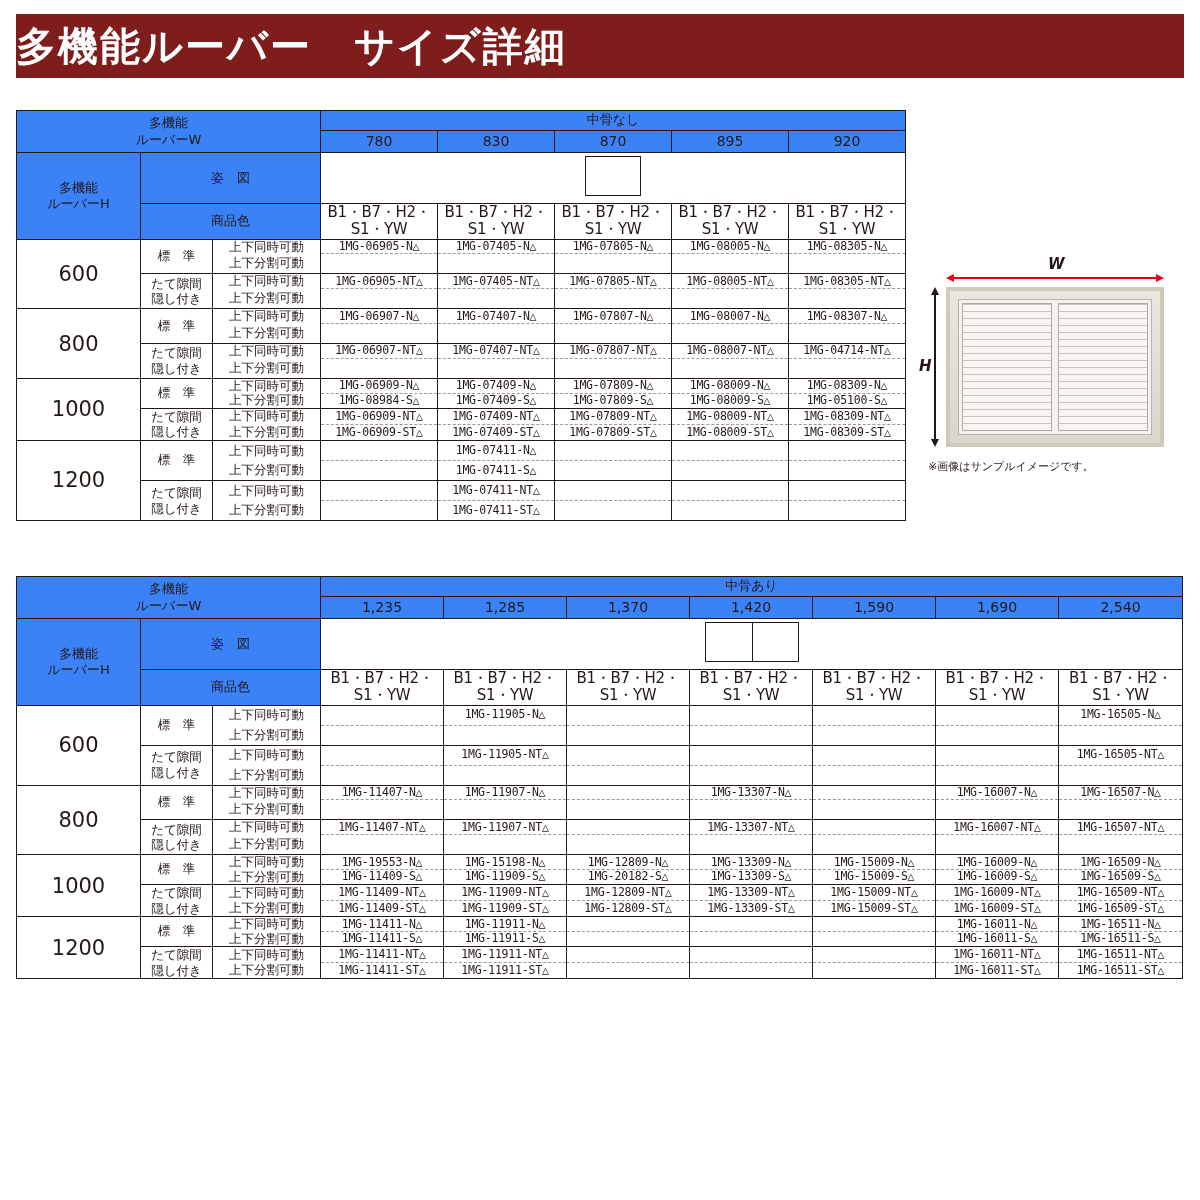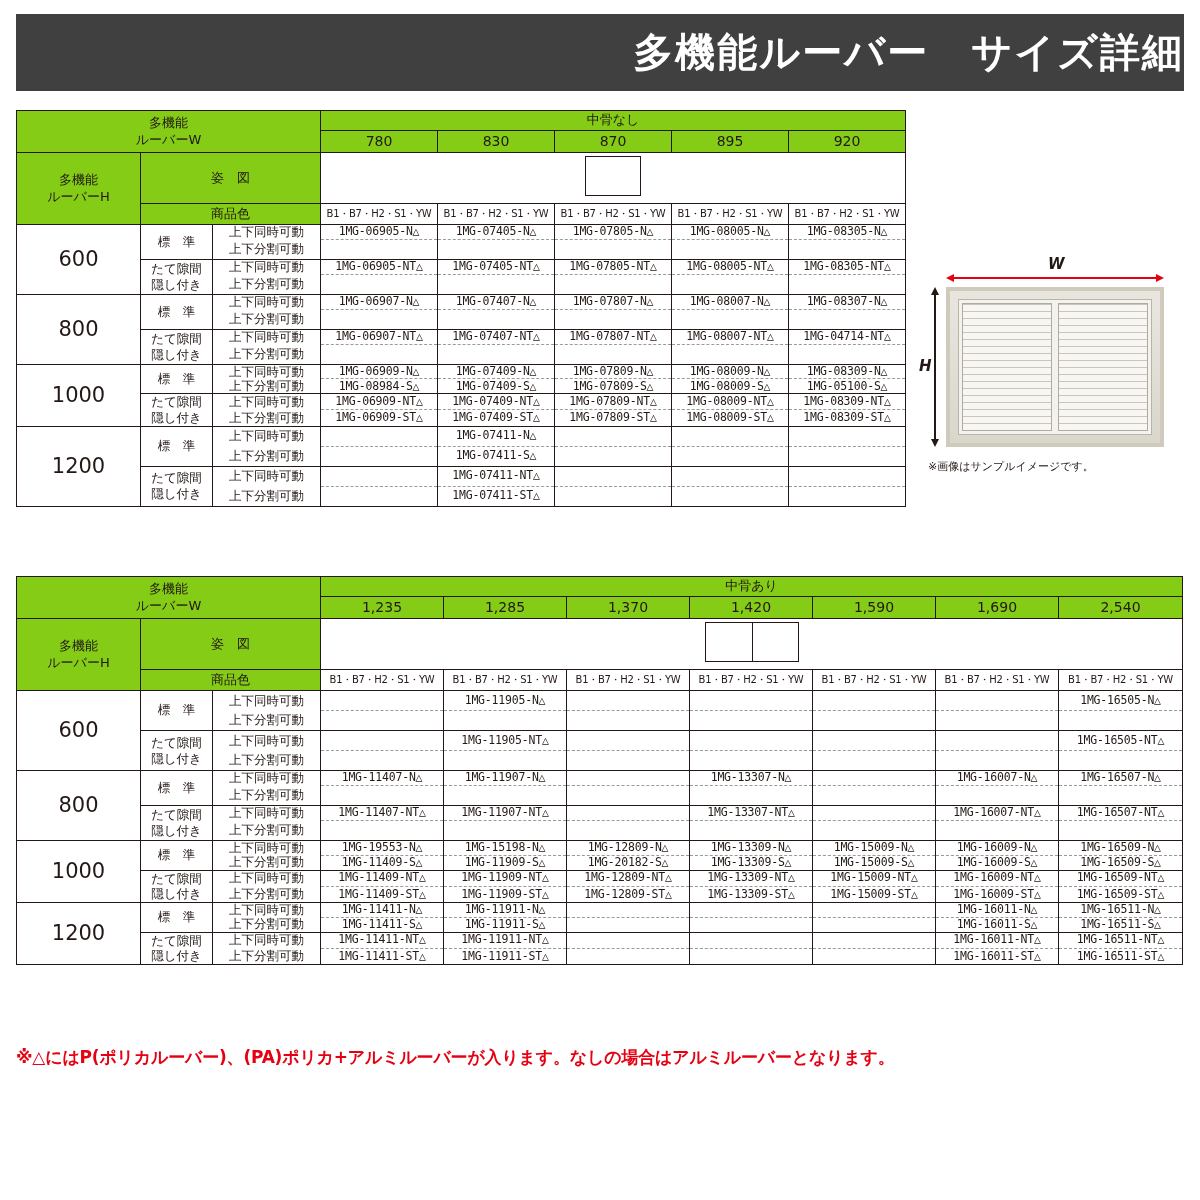--- a/index.html
+++ b/index.html
@@ -8,23 +8,23 @@
     background:#ffffff;
     font-family:"DejaVu Sans","Liberation Sans",sans-serif;
     color:#231815;
     position:relative;
     overflow:hidden;
   }
   .page{position:relative;width:1200px;height:1200px;}
 
   
   .banner{
-    position:absolute;left:16px;top:14px;width:1168px;height:77px;
-    background:#404040;
-    display:flex;align-items:center;justify-content:flex-end;
+    position:absolute;left:16px;top:14px;width:1168px;height:64px;
+    background:#7f1d1d;
+    display:flex;align-items:center;justify-content:flex-start;
   }
   .banner-title{
     color:#ffffff;font-size:40px;font-weight:bold;letter-spacing:2px;
     white-space:pre;
   }
 
   
   table.sz{
     border-collapse:collapse;
     table-layout:fixed;
@@ -38,27 +38,27 @@
     text-align:center;
     vertical-align:middle;
     font-weight:normal;
     line-height:1.15;
   }
   .dash-b{border-bottom:1px dashed #9a9a9a !important;}
   .dash-t{border-top:1px dashed #9a9a9a !important;}
   .nob{border-bottom:none !important;}
   .not{border-top:none !important;margin-left:32px;}
 
-  .hdr-grey{background:#84cc16;}
+  .hdr-grey{background:#3b82f6;}
   .big{font-size:21px;font-weight:bold;}
   .mid{font-size:13px;font-weight:bold;}
   .lbl{font-size:13px;}
   .lbl2{font-size:12.5px;}
   .code{font-family:"DejaVu Sans Mono","Liberation Mono",monospace;font-size:11.5px;letter-spacing:-0.2px;}
-  .colorrow{font-size:10px;letter-spacing:-0.3px;}
+  .colorrow{font-size:15px;letter-spacing:-0.3px;}
   .widthnum{font-size:14px;}
   .empty{height:19px;}
 
   
   .stack{display:block;line-height:1.25;}
 
   
   #t1wrap{position:absolute;left:16px;top:110px;width:890px;}
   #t2wrap{position:absolute;left:16px;top:576px;width:1168px;}
 
@@ -602,15 +602,14 @@
           <td class="code dash-t"></td>
           <td class="code dash-t"></td>
           <td class="code dash-t"></td>
           <td class="code dash-t">1MG-16011-ST△</td>
           <td class="code dash-t">1MG-16511-ST△</td>
         </tr>
       </tbody>
     </table>
   </div>
 
-  <div class="footnote">※△にはP(ポリカルーバー)、(PA)ポリカ+アルミルーバーが入ります。なしの場合はアルミルーバーとなります。</div>
 
 </div>
 
 </body></html>

